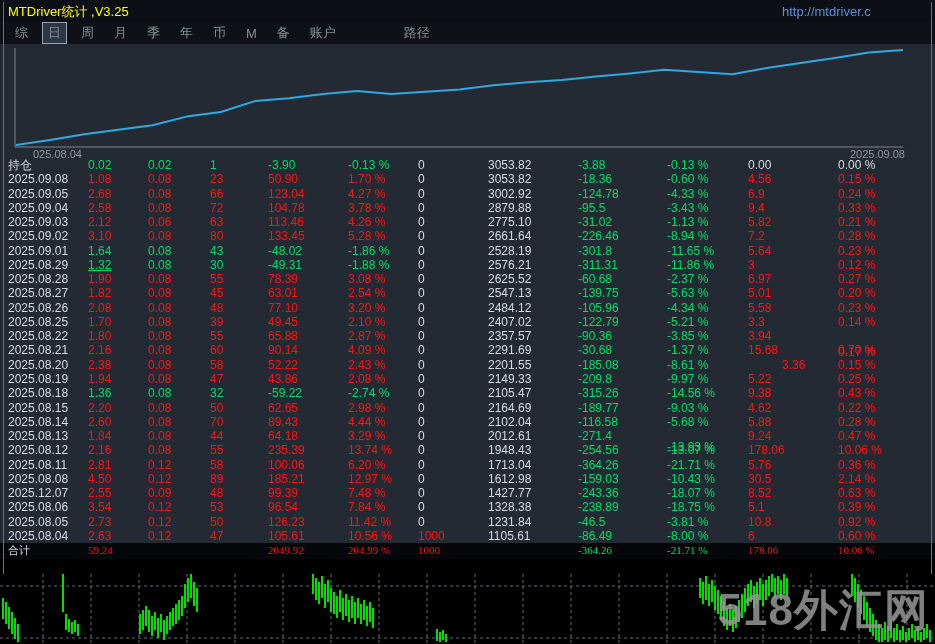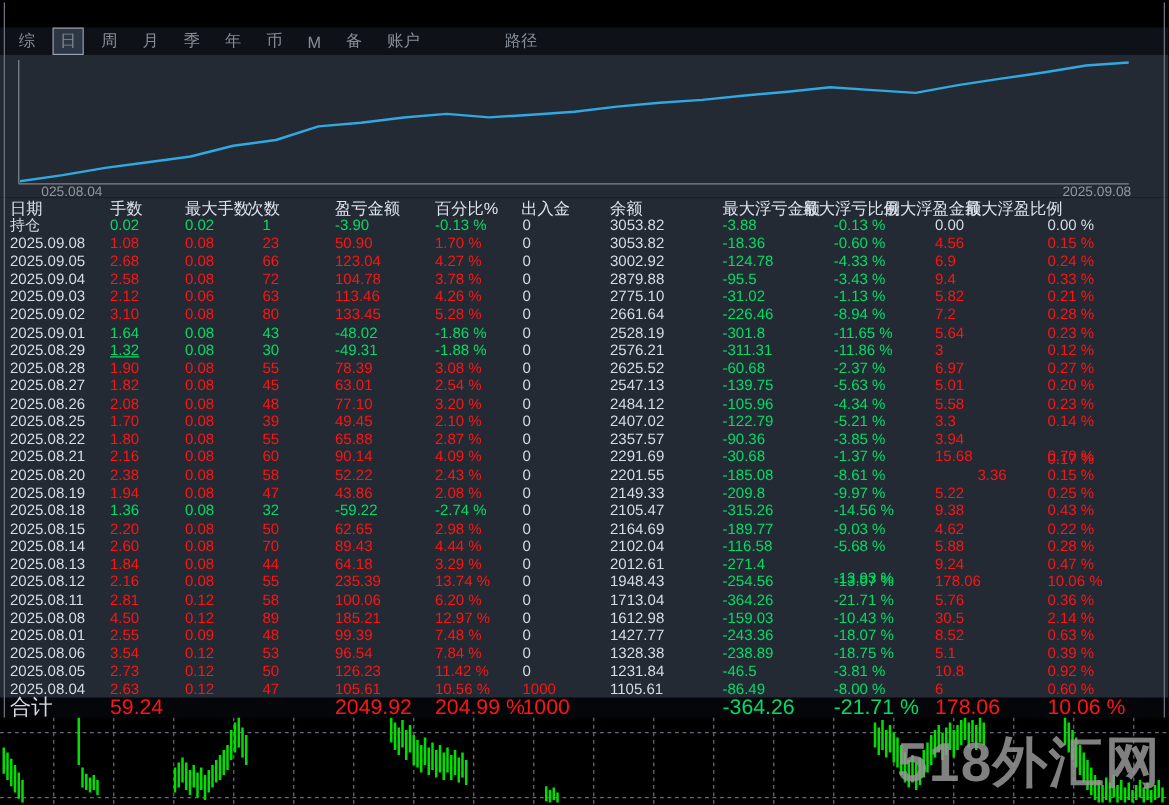--- a/index.html
+++ b/index.html
@@ -24,32 +24,36 @@
   .axis-label.left{left:33px;}
   .axis-label.right{right:30px;}
   
   .table{position:absolute;left:0;top:158px;width:935px;background:#242a33;}
   .thead{position:relative;height:15px;}
   .hcell{position:absolute;top:0;font-size:13px;color:#dde3ec;white-space:nowrap;}
   .trow{position:relative;height:14.27px;}
   .cell{position:absolute;top:0;font-size:12px;line-height:14px;white-space:nowrap;}
   .c-w{color:#d6dce5;} .c-r{color:#ff1414;} .c-g{color:#00dd66;}
   .total-row{position:relative;height:15.4px;background:#04060a;width:935px;}
-  .total-row .cell{font-size:17px;line-height:15px;}
+  .total-row .cell{font-size:11px;line-height:15px;font-family:Liberation Serif, serif;}
   
   .bottom{position:absolute;left:0;top:574px;width:935px;height:70px;background:#000;}
   .bottom svg{position:absolute;left:0;top:0;}
   .watermark{position:absolute;right:6px;bottom:4px;font-size:44px;font-weight:bold;
              color:#979797;opacity:.85;letter-spacing:1px;z-index:9;}
 </style>
 </head>
 <body>
 
 <div class="window">
 
+  <div class="titlebar">
+    <span class="title">MTDriver统计 ,V3.25</span>
+    <span class="url">http://mtdriver.c</span>
+  </div>
 
   <div class="menubar" id="menubar">
       <span class="menu-item">综</span>
       <span class="menu-item active">日</span>
       <span class="menu-item">周</span>
       <span class="menu-item">月</span>
       <span class="menu-item">季</span>
       <span class="menu-item">年</span>
       <span class="menu-item">币</span>
       <span class="menu-item">M</span>
@@ -65,34 +69,20 @@
     <svg id="equity-svg" width="935" height="114" viewBox="0 0 935 114">
         <line x1="15" y1="4" x2="15" y2="103" stroke="#7f868f" stroke-width="1"></line>
         <line x1="15" y1="103" x2="903" y2="103" stroke="#7f868f" stroke-width="1"></line>
         <polyline points="16.0,101.0 50.1,96.1 84.2,90.3 118.3,85.8 152.5,81.2 186.6,72.6 220.7,68.0 254.8,57.1 288.9,54.2 323.0,50.0 357.2,47.1 391.3,49.9 425.4,47.8 459.5,45.4 493.6,41.3 527.7,38.2 561.8,35.9 596.0,32.4 630.1,29.4 664.2,25.8 698.3,28.1 732.4,30.3 766.5,24.1 800.7,18.9 834.8,14.0 868.9,8.4 903.0,6.0" fill="none" stroke="#2fa9e1" stroke-width="2" stroke-linejoin="round"></polyline>
       </svg>
     <span class="axis-label left">025.08.04</span>
     <span class="axis-label right">2025.09.08</span>
   </div>
 
   <div class="table">
-    <div class="thead" id="thead">
-        <span class="hcell" style="left: 8px;">日期</span>
-        <span class="hcell" style="left: 88px;">手数</span>
-        <span class="hcell" style="left: 148px;">最大手数</span>
-        <span class="hcell" style="left: 198px;">次数</span>
-        <span class="hcell" style="left: 268px;">盈亏金额</span>
-        <span class="hcell" style="left: 348px;">百分比%</span>
-        <span class="hcell" style="left: 417px;">出入金</span>
-        <span class="hcell" style="left: 488px;">余额</span>
-        <span class="hcell" style="left: 578px;">最大浮亏金额</span>
-        <span class="hcell" style="left: 642px;">最大浮亏比例</span>
-        <span class="hcell" style="left: 707px;">最大浮盈金额</span>
-        <span class="hcell" style="left: 772px;">最大浮盈比例</span>
-      </div>
     <div class="tbody" id="tbody">
         <div class="trow">
           <span class="cell c-w" style="left: 8px;">持仓</span>
           <span class="cell c-g" style="left: 88px;">0.02</span>
           <span class="cell c-g" style="left: 148px;">0.02</span>
           <span class="cell c-g" style="left: 210px;">1</span>
           <span class="cell c-g" style="left: 268px;">-3.90</span>
           <span class="cell c-g" style="left: 348px;">-0.13 %</span>
           <span class="cell c-w" style="left: 418px;">0</span>
           <span class="cell c-w" style="left: 488px;">3053.82</span>
@@ -403,21 +393,21 @@
           <span class="cell c-r" style="left: 268px;">185.21</span>
           <span class="cell c-r" style="left: 348px;">12.97 %</span>
           <span class="cell c-w" style="left: 418px;">0</span>
           <span class="cell c-w" style="left: 488px;">1612.98</span>
           <span class="cell c-g" style="left: 578px;">-159.03</span>
           <span class="cell c-g" style="left: 667px;">-10.43 %</span>
           <span class="cell c-r" style="left: 748px;">30.5</span>
           <span class="cell c-r" style="left: 838px;">2.14 %</span>
         </div>
         <div class="trow">
-          <span class="cell c-w" style="left: 8px;">2025.08.01</span>
+          <span class="cell c-w" style="left: 8px;">2025.12.07</span>
           <span class="cell c-r" style="left: 88px;">2.55</span>
           <span class="cell c-r" style="left: 148px;">0.09</span>
           <span class="cell c-r" style="left: 210px;">48</span>
           <span class="cell c-r" style="left: 268px;">99.39</span>
           <span class="cell c-r" style="left: 348px;">7.48 %</span>
           <span class="cell c-w" style="left: 418px;">0</span>
           <span class="cell c-w" style="left: 488px;">1427.77</span>
           <span class="cell c-g" style="left: 578px;">-243.36</span>
           <span class="cell c-g" style="left: 667px;">-18.07 %</span>
           <span class="cell c-r" style="left: 748px;">8.52</span>

